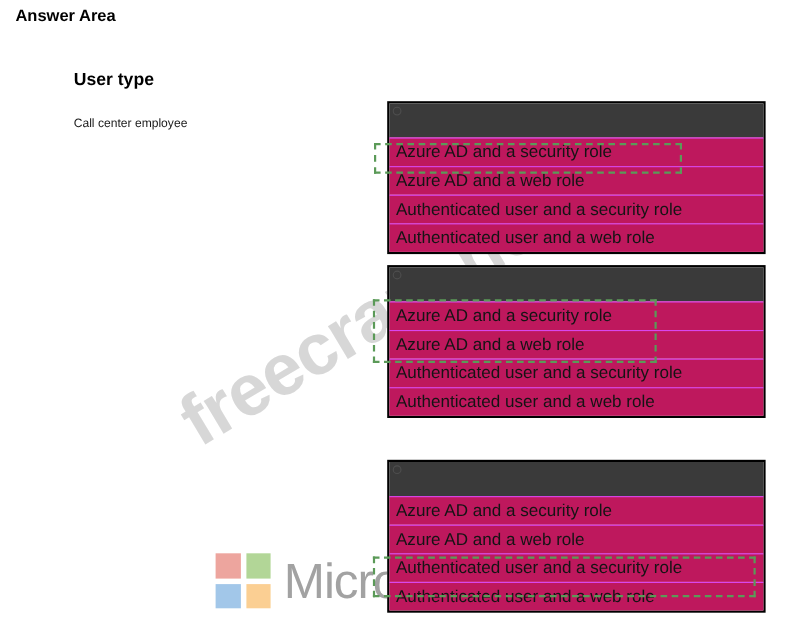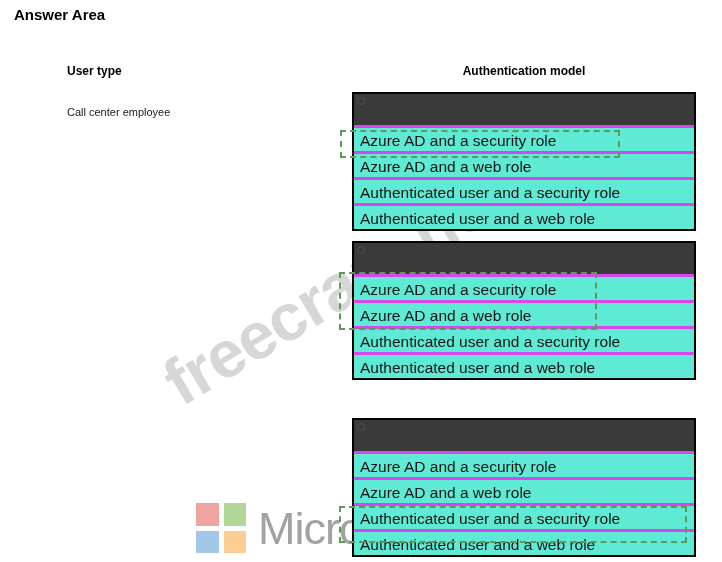--- a/index.html
+++ b/index.html
@@ -76,21 +76,21 @@
     position: absolute;
     left: 14px;
     top: 6px;
     font-size: 15px;
     font-weight: 700;
     color: #000000;
   }
 
   .col-head {
     position: absolute;
-    font-size: 12px;
+    font-size: 16px;
     font-weight: 700;
     color: #000000;
   }
   .col-head.user-type { left: 67px; top: 64px; }
   .col-head.auth-model { left: 352px; top: 64px; width: 344px; text-align: center; }
 
   .row-label {
     position: absolute;
     left: 67px;
     font-size: 11px;
@@ -121,22 +121,22 @@
     height: 6px;
     border-radius: 50%;
     border: 1px solid #4e4e4e;
   }
   .dd-option {
     height: 26px;
     line-height: 25px;
     padding-left: 6px;
     font-size: 15.5px;
     color: #141414;
-    background: #5eead4;
-    border-top: 3px solid #d946ef;
+    background: #be185d;
+    border-top: 1px solid #d946ef;
     white-space: nowrap;
     position: relative;
   }
   .dd-option:first-of-type { border-top: 1px solid #ffffff; }
 
   
   .sel-box {
     position: absolute;
     border: 2px dashed #5b9a58;
     z-index: 4;
@@ -159,21 +159,20 @@
       </div>
       <div class="wm-ms-word">Microsoft</div>
     </div>
   </div>
 
   <div class="content">
 
     <div class="page-title">Answer Area</div>
 
     <div class="col-head user-type">User type</div>
-    <div class="col-head auth-model">Authentication model</div>
 
     <div class="row-label" style="top:106px">Call center employee</div>
     <div class="dropdown" style="top:92px">
       <div class="dd-header"></div>
       <div class="dd-option">Azure AD and a security role</div>
       <div class="dd-option">Azure AD and a web role</div>
       <div class="dd-option">Authenticated user and a security role</div>
       <div class="dd-option">Authenticated user and a web role</div>
     </div>
     <div class="sel-box" style="left:340px; top:130px; width:280px; height:28px;"></div>

